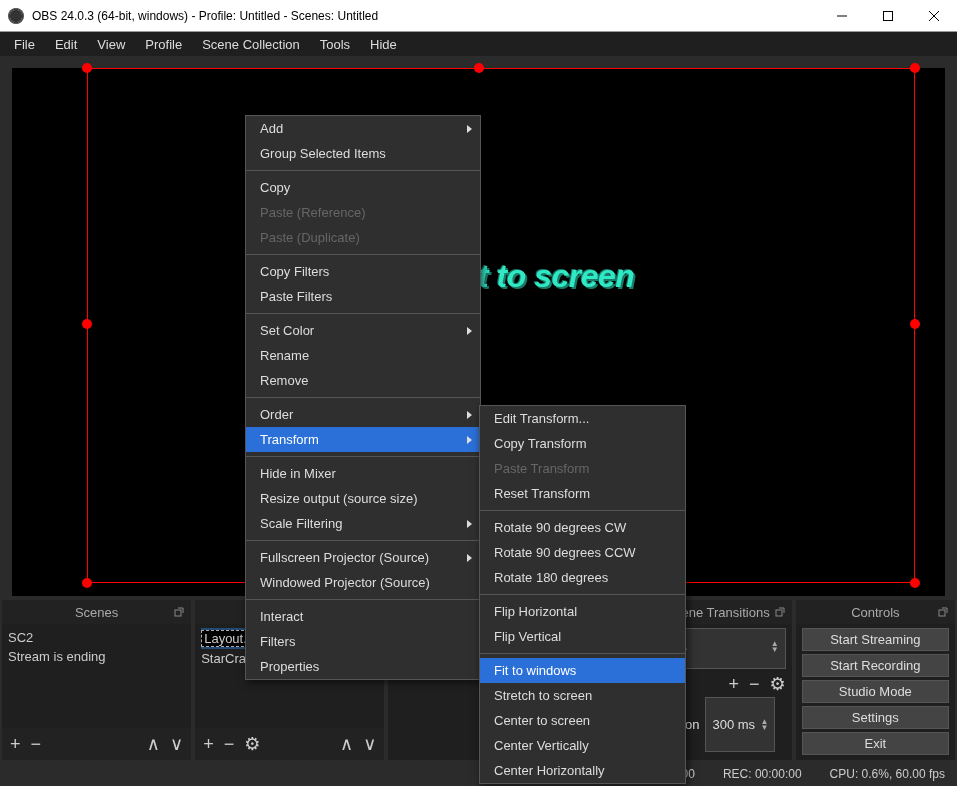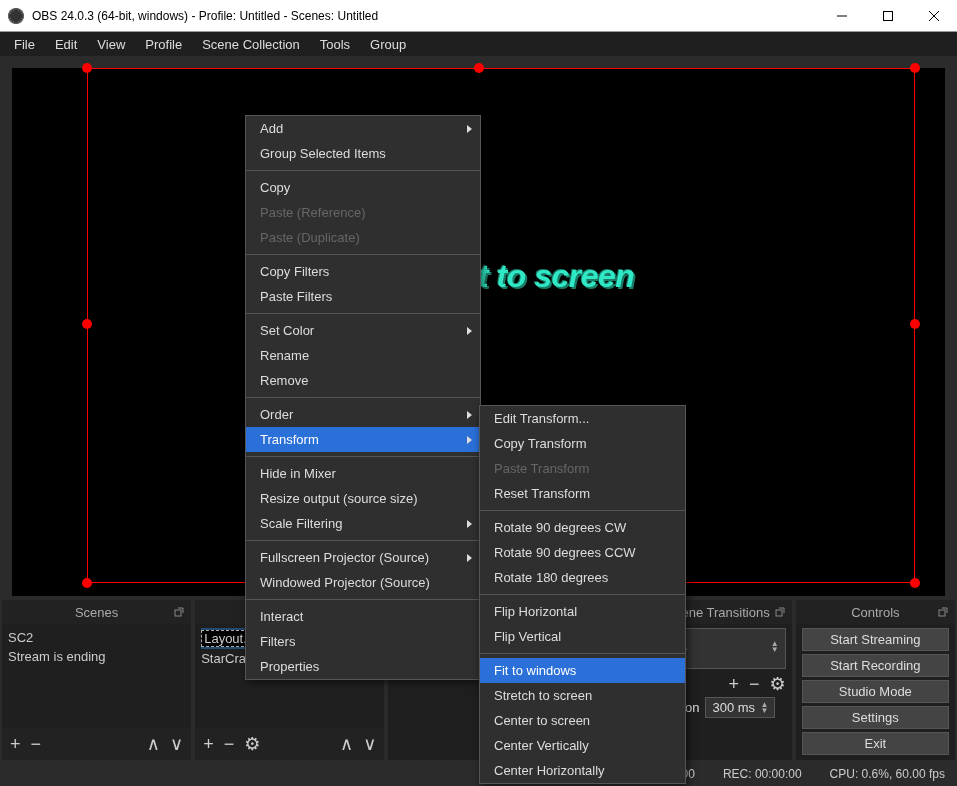--- a/index.html
+++ b/index.html
@@ -50,21 +50,21 @@
 .foot-icon { color: #ccc; font-size: 18px; line-height: 1; }
 
 .mixer-item { display: inline-block; width: 240px; }
 .mixer-title { font-size: 12px; color: #bbb; display: flex; justify-content: space-between; }
 .meter { height: 8px; background: linear-gradient(to right, #2a5 0%, #2a5 70%, #cc2 80%, #c22 100%); margin: 4px 0; }
 .meter-ticks { font-size: 9px; color: #888; display: flex; justify-content: space-between; }
 
 .trans-select { display: flex; align-items: center; gap: 4px; margin-bottom: 6px; }
 .trans-select .sel { flex: 1; background: #333; border: 1px solid #555; padding: 12px 6px; font-size: 13px; color: #ddd; display: flex; justify-content: space-between; align-items: flex-start; }
 .trans-row { display: flex; align-items: center; gap: 6px; font-size: 13px; margin-top: 1px; }
-.trans-row .spin { background: #333; border: 1px solid #555; padding: 2px 6px; width: 70px; display: flex; justify-content: space-between; align-items: center; }
+.trans-row .spin { background: #333; border: 1px solid #555; padding: 19px 6px; width: 70px; display: flex; justify-content: space-between; align-items: center; }
 .trans-tools { display: flex; justify-content: flex-end; gap: 10px; margin: 4px 0; }
 
 .ctrl-btn { background: #444; border: 1px solid #555; color: #ddd; text-align: center; padding: 3px 0; margin-bottom: 3px; font-size: 13px; }
 
 .statusbar { position: absolute; bottom: 0; left: 0; right: 0; height: 24px; background: #2b2b2b; display: flex; align-items: center; justify-content: flex-end; padding: 0 12px; gap: 28px; font-size: 12px; color: #ccc; }
 
 .ctx-menu { position: absolute; background: #2f2f2f; border: 1px solid #555; box-shadow: 2px 2px 8px rgba(0,0,0,0.6); font-size: 13px; z-index: 100; }
 .ctx-menu .ctx-item { padding: 5px 14px; color: #ddd; position: relative; }
 .ctx-menu .ctx-item.disabled { color: #666; }
 .ctx-menu .ctx-item.highlight { background: #2a70d8; color: #fff; }
@@ -102,21 +102,21 @@
   </div>
 </div>
 
 <div class="menubar" id="menubar">
     <div class="menu-item">File</div>
     <div class="menu-item">Edit</div>
     <div class="menu-item">View</div>
     <div class="menu-item">Profile</div>
     <div class="menu-item">Scene Collection</div>
     <div class="menu-item">Tools</div>
-    <div class="menu-item">Group</div>
+    <div class="menu-item">Hide</div>
   </div>
 
 <div class="content">
   <div class="preview">
     <div class="sel-outline"></div>
     <div class="handle h-tl"></div>
     <div class="handle h-tm"></div>
     <div class="handle h-tr"></div>
     <div class="handle h-ml"></div>
     <div class="handle h-mr"></div>

